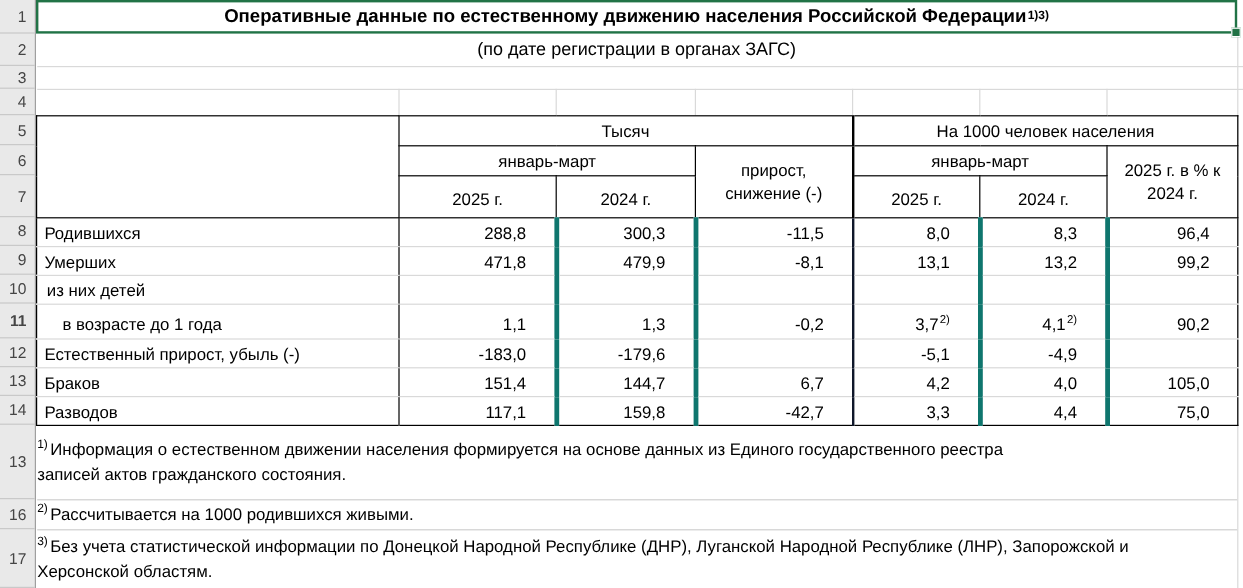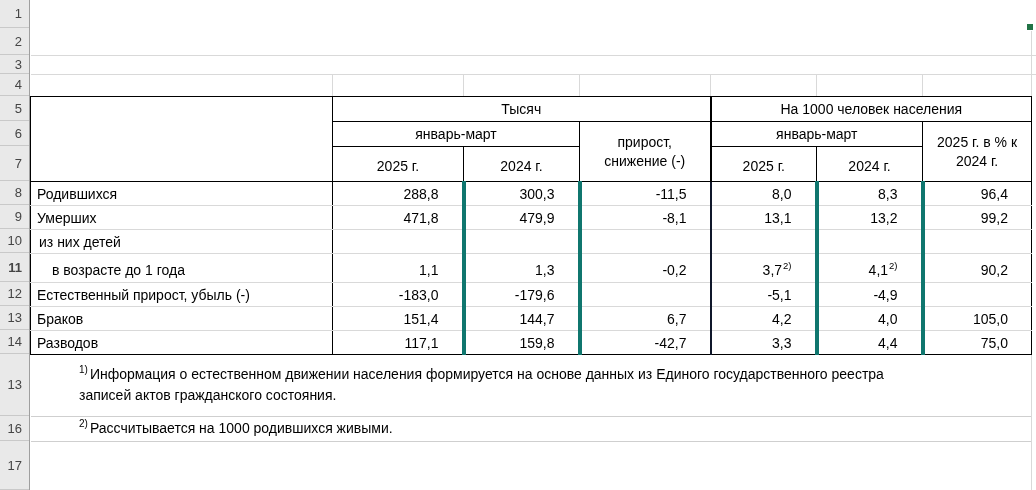--- a/index.html
+++ b/index.html
@@ -42,21 +42,21 @@
   tbody td.c2{border-right:2px solid #0f172a;}
   tbody td.c5{border-right:none;}
   tbody td{border-bottom:1px solid #d9d9d9;}
   tbody td.lbl{border-bottom:1px solid #d9d9d9;}
   tbody tr:last-child td{border-bottom:none;}
   tbody tr:nth-child(4) td{vertical-align:bottom;padding-bottom:4px;}
   tbody sup{font-size:9.5px;line-height:0;margin-left:1px;}
 
   
   .fn{position:absolute;left:31px;width:995px;display:flex;align-items:center;font-size:14px;}
-  .fn .fntext{line-height:21px;margin-left:48px;}
+  .fn .fntext{line-height:21px;}
   .fn sup{font-size:10px;line-height:0;margin-right:2px;}
   .fn1{top:354px;height:62px;}
   .fn2{top:416px;height:25px;}
   .fn3{top:441px;height:49px;}
 </style>
 </head>
 <body>
 
 <div class="sheet">
 
@@ -85,22 +85,29 @@
   <div class="vline" style="left:332px;top:74px;height:22px;"></div>
   <div class="vline" style="left:463px;top:74px;height:22px;"></div>
   <div class="vline" style="left:579px;top:74px;height:22px;"></div>
   <div class="vline" style="left:710px;top:74px;height:22px;"></div>
   <div class="vline" style="left:816px;top:74px;height:22px;"></div>
   <div class="vline" style="left:922px;top:74px;height:22px;"></div>
   <div class="vline" style="left:1031px;top:31px;height:459px;"></div>
   <div class="hline" style="left:31px;top:416px;width:1000px;background:#cfcfcf;"></div>
   <div class="hline" style="left:31px;top:441px;width:1000px;background:#cfcfcf;"></div>
 
+  <div class="title-cell">
+    <span>Оперативные данные по естественному движению населения Российской Федерации</span>
+      <sup>1)3)</sup>
+  </div>
   <div class="fill-handle"></div>
 
+  <div class="subtitle-cell">
+    <span>(по дате регистрации в органах ЗАГС)</span>
+  </div>
 
   <table class="data">
     <colgroup>
       <col style="width:302px">
         <col style="width:131px">
         <col style="width:116px">
       <col style="width:131px">
         <col style="width:106px">
         <col style="width:106px">
       <col style="width:109px">
@@ -193,14 +200,18 @@
       </tbody>
   </table>
 
   <div class="fn fn1">
     <div class="fntext"><sup>1)</sup><span class="prelines">Информация о естественном движении населения формируется на основе данных из Единого государственного реестра
 записей актов гражданского состояния.</span></div>
   </div>
   <div class="fn fn2">
     <div class="fntext"><sup>2)</sup><span class="prelines">Рассчитывается на 1000 родившихся живыми.</span></div>
   </div>
+  <div class="fn fn3">
+    <div class="fntext"><sup>3)</sup><span class="prelines">Без учета статистической информации по Донецкой Народной Республике (ДНР), Луганской Народной Республике (ЛНР), Запорожской и
+Херсонской областям.</span></div>
+  </div>
 
 </div>
 
 </body></html>

